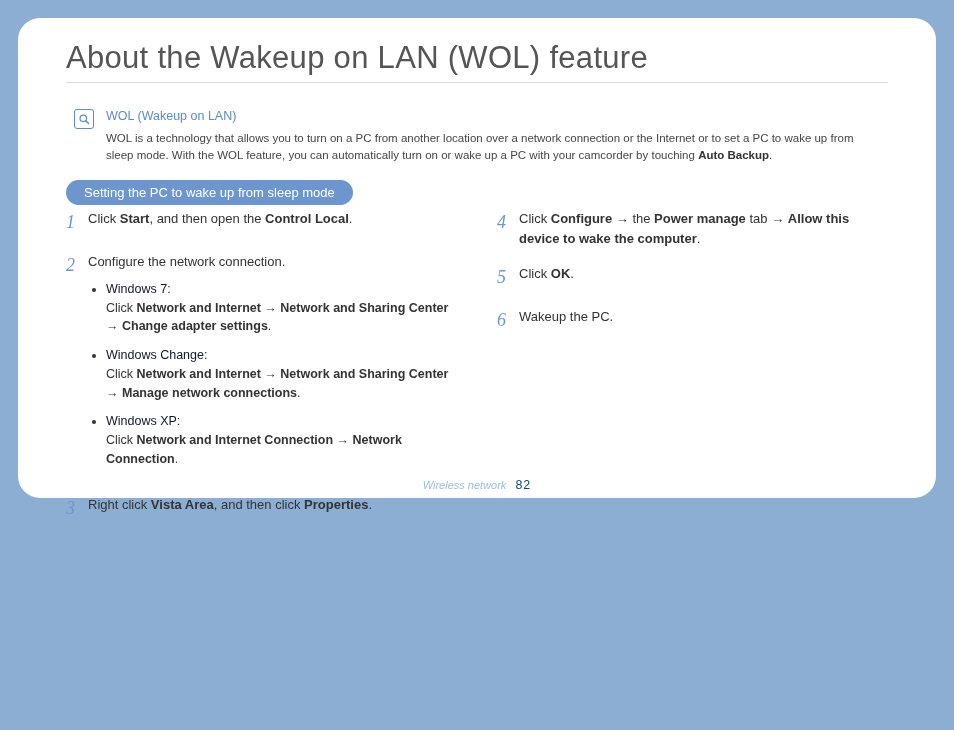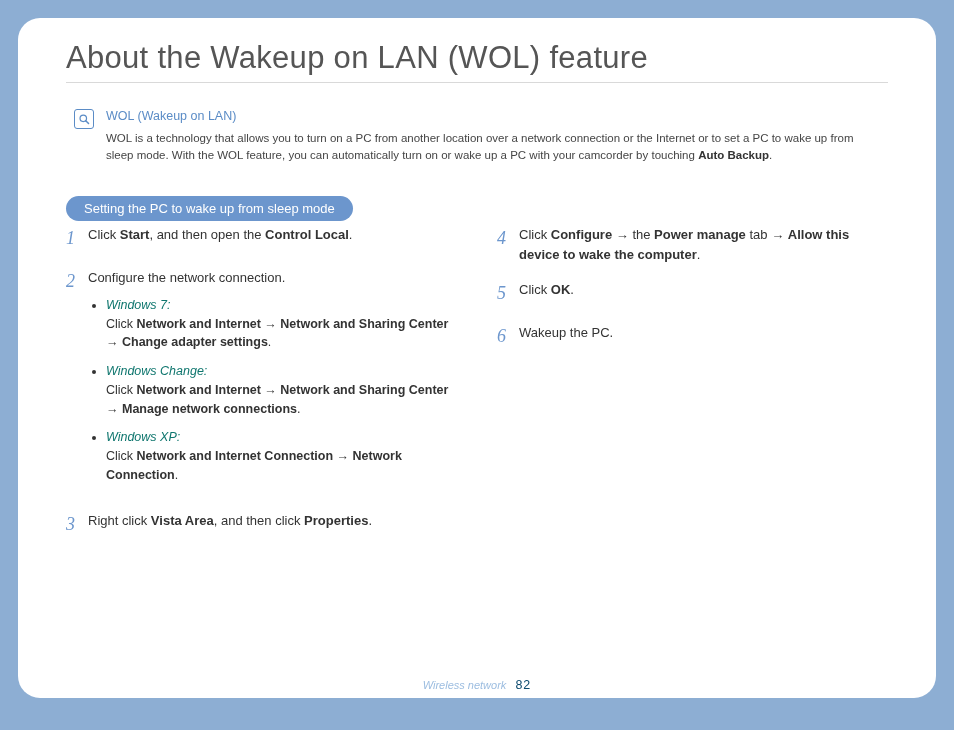--- a/index.html
+++ b/index.html
@@ -15,40 +15,40 @@
     width: 954px;
     height: 730px;
     background: #8daed3;
     padding: 18px;
     position: relative;
   }
   .card {
     background: #fff;
     border-radius: 22px;
     width: 100%;
-    height: 680px;
+    height: 480px;
     padding: 22px 48px 10px 48px;
     position: relative;
   }
   h1.title {
     font-weight: 200;
     font-size: 31px;
     color: #555;
     letter-spacing: 0.3px;
   }
   hr.rule {
     border: none;
     border-top: 1px solid #d9d9d9;
     margin: 6px 0 24px 0;
   }
   .info-row {
     display: flex;
     gap: 12px;
     padding: 0 8px;
-    margin-bottom: 32px;
+    margin-bottom: 16px;
   }
   .info-icon {
     width: 20px; height: 20px;
     border: 1.5px solid #5b8cc6;
     border-radius: 3px;
     display: flex; align-items: center; justify-content: center;
     flex-shrink: 0;
     margin-top: 2px;
   }
   .info-icon svg { width: 13px; height: 13px; }
@@ -92,21 +92,21 @@
     width: 14px;
   }
   .step-body { flex: 1; }
   .step-body b { font-weight: bold; }
   ul.sub {
     list-style: disc;
     margin: 8px 0 0 18px;
     font-size: 12.5px;
   }
   ul.sub li { margin-bottom: 10px; }
-  .sub-os { color: #0f766e; font-style: italic; }
+  .sub-os { color: #0f172a; }
   .footer {
     position: absolute;
     bottom: 6px;
     left: 0; right: 0;
     text-align: center;
     font-size: 11px;
     color: #777;
   }
   .footer .section-name { color: #9cbde0; margin-right: 6px; font-style: italic; }
   .footer .pagenum { color: #0c4a6e; font-size: 12.5px; letter-spacing: 1px; }

